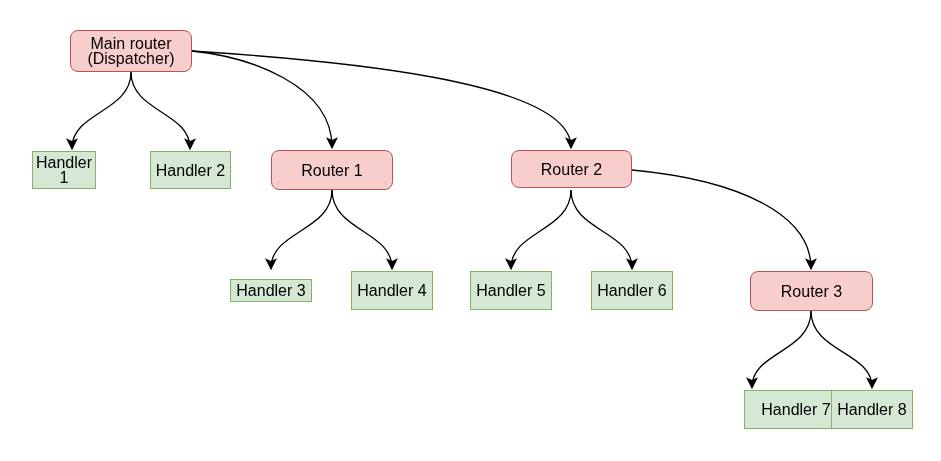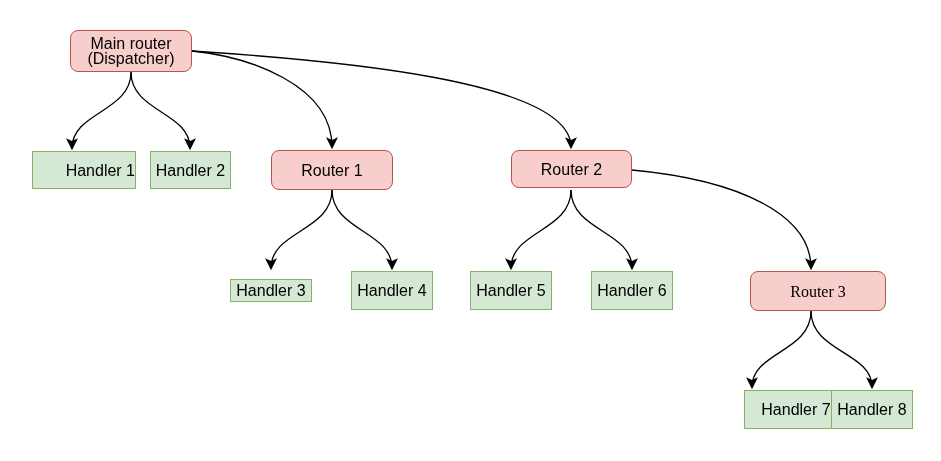--- a/index.html
+++ b/index.html
@@ -41,29 +41,29 @@
     background: #f8cecc;
     border: 1px solid #b85450;
     border-radius: 8px;
   }
   .node.handler {
     background: #d5e8d4;
     border: 1px solid #82b366;
   }
 
   #n-main { left: 70px;  top: 30px;  width: 122px; height: 42px; }
-  #n-h1   { left: 32px;  top: 151px; width: 104px;  height: 38px; align-items: flex-end; }
+  #n-h1   { left: 32px;  top: 151px; width: 64px;  height: 38px; }
   #n-h2   { left: 150px; top: 151px; width: 81px;  height: 38px; }
   #n-r1   { left: 271px; top: 150px; width: 122px; height: 40px; }
   #n-r2   { left: 511px; top: 150px; width: 121px; height: 38px; }
   #n-h3   { left: 230px; top: 279px; width: 82px;  height: 23px; }
   #n-h4   { left: 351px; top: 271px; width: 82px;  height: 39px; }
   #n-h5   { left: 470px; top: 271px; width: 82px;  height: 39px; }
   #n-h6   { left: 591px; top: 271px; width: 82px;  height: 39px; }
-  #n-r3   { left: 750px; top: 271px; width: 136px; height: 40px; font-family: Liberation Serif, serif; }
+  #n-r3   { left: 750px; top: 271px; width: 123px; height: 40px; }
   #n-h7   { left: 744px; top: 390px; width: 104px;  height: 39px; }
   #n-h8   { left: 831px; top: 390px; width: 82px;  height: 39px; }
 </style>
 </head>
 <body>
 
 <div class="canvas">
 
   <svg class="edge-layer" width="941" height="461" viewBox="0 0 941 461" xmlns="http://www.w3.org/2000/svg">
     <defs>

